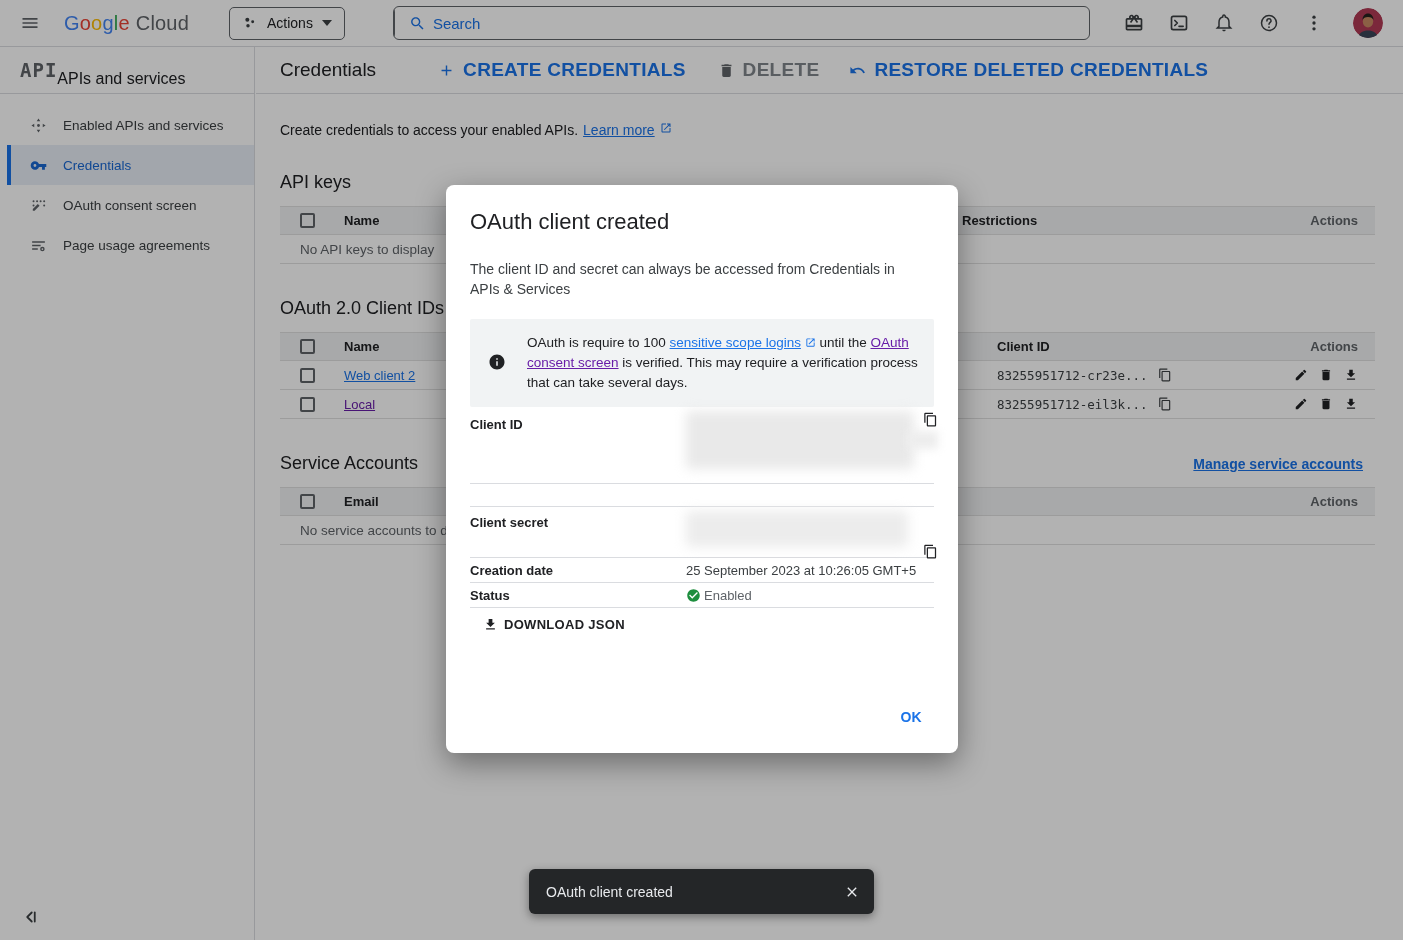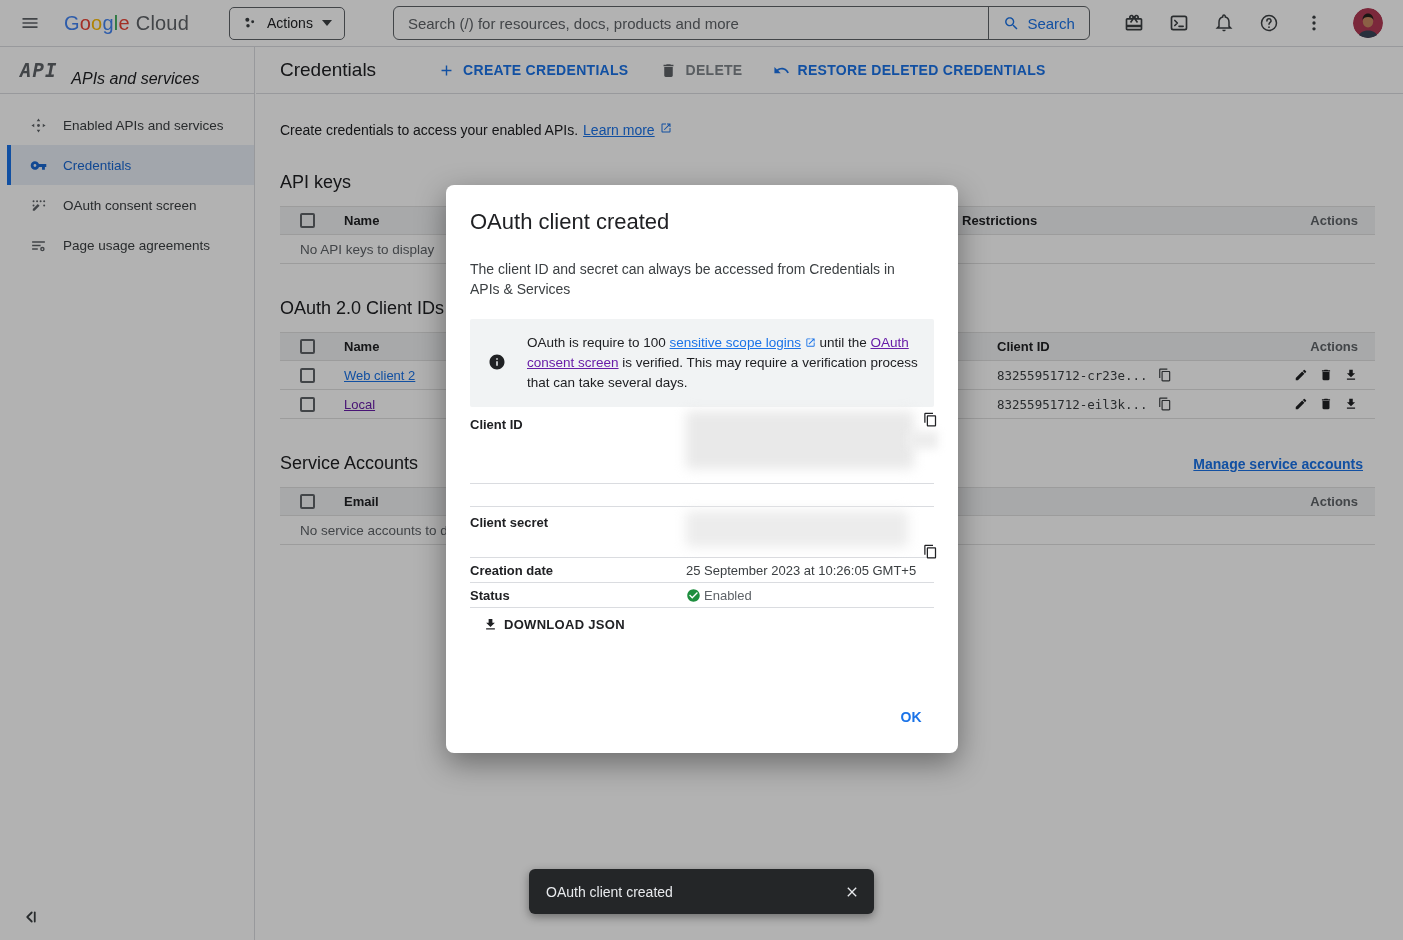--- a/index.html
+++ b/index.html
@@ -42,44 +42,43 @@
   }
   .top-icons { margin-left:auto; display:flex; align-items:center; gap:25px; }
   .tbicon { width:20px; height:20px; color:#3c4043; cursor:pointer; }
   .avatar { width:30px; height:30px; border-radius:50%; overflow:hidden; cursor:pointer; margin-left:4px; }
   
   .sidebar {
     position:absolute; left:0; top:47px; bottom:0; width:255px;
     background:#fff; border-right:1px solid #dadce0;
   }
   .sb-head {
-    height:47px; display:flex; align-items:center; gap:14px; padding:0 20px;
+    height:47px; display:flex; align-items:center; padding:0 20px;
     border-bottom:1px solid #dadce0;
-    font-style:italic;
   }
   .api-logo { font-family:"DejaVu Sans Mono", monospace; font-weight:bold; font-size:19px; color:#5f6368; letter-spacing:1px; }
   .sb-title { font-size:16px; color:#202124;margin-top:17px; }
   .sb-list { padding-top:11px;padding-left:7px; }
   .sb-item {
     height:40px; display:flex; align-items:center; gap:16px; padding:0 20px 0 23px;
     font-size:13.5px; color:#3c4043; cursor:pointer; position:relative;
   }
   .sb-item .sbicon { width:17px; height:17px; color:#5f6368; flex:0 0 auto; }
   .sb-item.selected { background:#e8eef7; color:#1967d2; }
   .sb-item.selected .sbicon { color:#1967d2; }
   .sb-item.selected::before { content:""; position:absolute; left:0; top:0; bottom:0; width:4px; background:#1a73e8; }
   .collapse { position:absolute; left:22px; bottom:14px; width:18px; height:18px; color:#3c4043; cursor:pointer; }
   
   .content { position:absolute; left:256px; top:47px; right:0; bottom:0; background:#fff; }
   .content-head {
     height:47px; display:flex; align-items:center; border-bottom:1px solid #dadce0; padding:0 24px;
   }
   .page-title { font-size:19px; color:#202124; }
   .head-btn {
-    display:flex; align-items:center; gap:8px; font-size:14px; font-weight:bold;
+    display:flex; align-items:center; gap:8px; font-size:19px; font-weight:bold;
     letter-spacing:.3px; color:#1a73e8; cursor:pointer;text-align:right;
   }
   .head-btn .hbicon { width:17px; height:17px; }
   .head-btn.disabled { color:#80868b; cursor:default; }
   .head-btn.disabled .hbicon { color:#5f6368; }
   .btn-create { margin-left:62px; }
   .btn-delete { margin-left:32px; }
   .btn-restore { margin-left:30px; }
   .intro { padding:28px 24px 0 24px; font-size:14px; color:#202124; display:flex; align-items:flex-start; gap:5px; }
   .link { color:#1a73e8; text-decoration:underline; cursor:pointer; }
@@ -188,21 +187,20 @@
     <div class="projsel">
       <svg width="16" height="16" viewBox="0 0 24 24" fill="#3c4043">
         <circle cx="8" cy="7" r="3"></circle>
           <circle cx="16" cy="10" r="2.2"></circle>
           <circle cx="9" cy="16" r="2.6"></circle>
       </svg>
       <span class="plabel">Actions</span>
       <span class="caret"></span>
     </div>
     <div class="searchbar">
-      <input type="text" placeholder="Search (/) for resources, docs, products and more" style="">
       <div class="search-btn">
         <svg width="17" height="17" viewBox="0 0 24 24" fill="#1a73e8">
           <path d="M15.5 14h-.79l-.28-.27C15.41 12.59 16 11.11 16 9.5 16 5.91 13.09 3 9.5 3S3 5.91 3 9.5 5.91 16 9.5 16c1.61 0 3.09-.59 4.23-1.57l.27.28v.79l5 4.99L20.49 19l-4.99-5zm-6 0C7.01 14 5 11.99 5 9.5S7.01 5 9.5 5 14 7.01 14 9.5 11.99 14 9.5 14z"></path>
         </svg>
         <span>Search</span>
       </div>
     </div>
     <div class="top-icons">
       <span class="tbicon">
         <svg viewBox="0 0 24 24" fill="currentColor">

